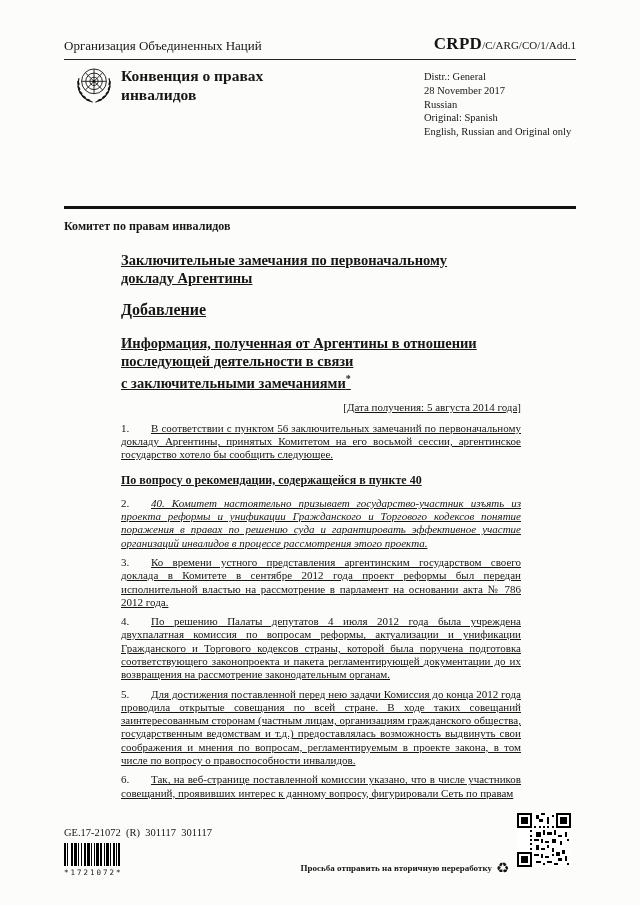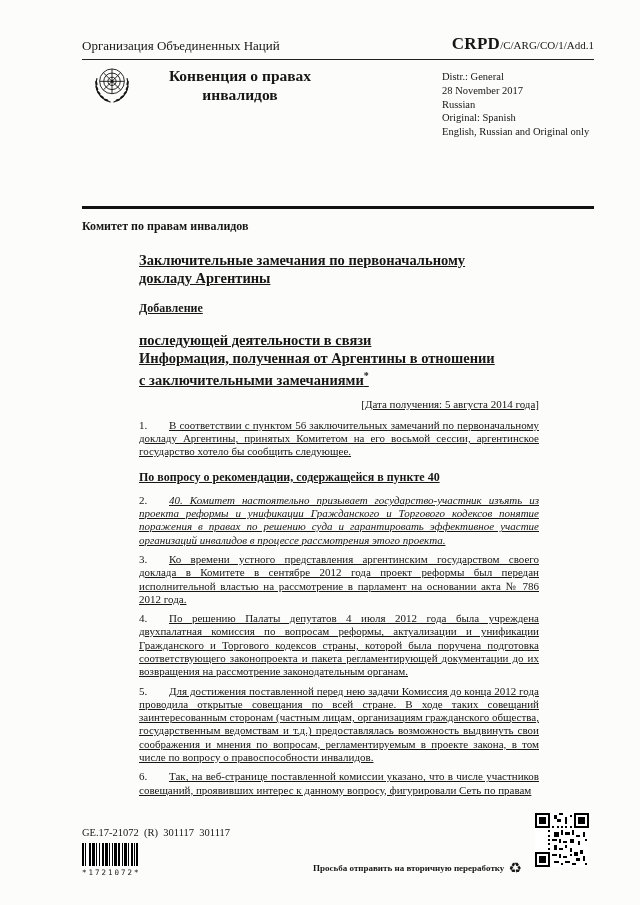--- a/index.html
+++ b/index.html
@@ -9,49 +9,49 @@
   .page {
     position: relative;
     width: 640px;
     height: 905px;
     margin: 0 auto;
     background: #fcfcfa;
     font-family: "Liberation Serif", "DejaVu Serif", serif;
     color: #161616;
     overflow: hidden;
   }
-  .abs { position: absolute; margin-left: 18px; }
+  .abs { position: absolute; }
 
   
   .top-row {
     left: 64px; top: 34px; width: 512px;
     display: flex; justify-content: space-between; align-items: flex-end;
     border-bottom: 1px solid #222; padding-bottom: 5px;
   }
   .org-name { font-size: 13px; }
   .doc-symbol { font-size: 11px; white-space: nowrap; }
   .doc-symbol .big { font-size: 17px; font-weight: bold; letter-spacing: .3px; }
 
   
   .emblem { left: 72px; top: 63px; width: 44px; height: 44px; }
   .conv-title {
-    left: 132px; top: 66px; width: 180px;
-    font-size: 15.5px; font-weight: bold; line-height: 19px; text-align: center;
+    left: 121px; top: 66px; width: 180px;
+    font-size: 15.5px; font-weight: bold; line-height: 19px;
   }
   .distr-block { left: 424px; top: 70px; font-size: 10.5px; line-height: 13.8px; }
   .distr-block div { white-space: nowrap; }
   .thick-rule { left: 64px; top: 206px; width: 512px; height: 3px; background: #121212; }
 
   .committee { left: 64px; top: 219px; font-size: 12px; font-weight: bold; }
 
   
   .main { left: 121px; top: 251px; width: 400px; text-decoration: underline; }
   .title { font-size: 14.5px; font-weight: bold; line-height: 18px; }
   .t1 { margin-bottom: 14px; }
-  .addendum { font-size: 12px; font-weight: bold; margin-bottom: 15px; }
+  .addendum { font-size: 16px; font-weight: bold; margin-bottom: 15px; }
   .t2 { margin-bottom: 9px; }
   .fn-ref { font-size: 10px; vertical-align: super; font-weight: bold; }
   .date-received { text-align: right; font-size: 11px; margin-bottom: 9px; }
 
   p.body-para {
     margin: 0 0 6px 0; font-size: 11px; line-height: 13.3px;
     text-align: justify;
   }
   .pnum { display: inline-block; width: 30px; font-style: normal; }
   .italic-text { font-style: italic; }
@@ -79,21 +79,21 @@
       #fff 47px 49px, #000 49px 51px, #fff 51px 52px, #000 52px 53px,
       #fff 53px 54px, #000 54px 56px);
   }
   .barcode-text {
     font-family: "DejaVu Sans Mono", monospace;
     font-size: 7.5px; letter-spacing: 2px; margin-top: 2px; white-space: nowrap;
   }
 
   .recycle-line {
     left: 295px; top: 859px; width: 220px;
-    display: flex; align-items: center; justify-content: flex-start; gap: 4px;
+    display: flex; align-items: center; justify-content: center; gap: 4px;
     font-size: 9px; font-weight: bold;
   }
   .recycle-glyph { font-family: "DejaVu Sans", sans-serif; font-size: 15px; font-weight: normal; }
 
   .qr { left: 517px; top: 813px; width: 54px; height: 54px; }
 </style>
 </head>
 <body>
 
 <div class="page">
@@ -151,22 +151,22 @@
   <div class="abs main">
 
     <div class="title t1">
       <div>Заключительные замечания по первоначальному</div>
       <div>докладу Аргентины</div>
     </div>
 
     <div class="addendum">Добавление</div>
 
     <div class="title t2">
+      <div>Информация, полученная от Аргентины в отношении</div>
       <div>последующей деятельности в связи</div>
-      <div>Информация, полученная от Аргентины в отношении</div>
       <div><span>с заключительными замечаниями</span><span class="fn-ref">*</span></div>
     </div>
 
     <div class="date-received">[Дата получения: 5 августа 2014 года]</div>
 
     <p class="body-para"><span class="pnum">1.</span><span>В соответствии с пунктом 56 заключительных замечаний по первоначальному докладу Аргентины, принятых Комитетом на его восьмой сессии, аргентинское государство хотело бы сообщить следующее.</span></p>
 
     <div class="section-heading">По вопросу о рекомендации, содержащейся в пункте 40</div>
 
     <p class="body-para"><span class="pnum">2.</span><span class="italic-text">40. Комитет настоятельно призывает государство-участник изъять из проекта реформы и унификации Гражданского и Торгового кодексов понятие поражения в правах по решению суда и гарантировать эффективное участие организаций инвалидов в процессе рассмотрения этого проекта.</span></p>

